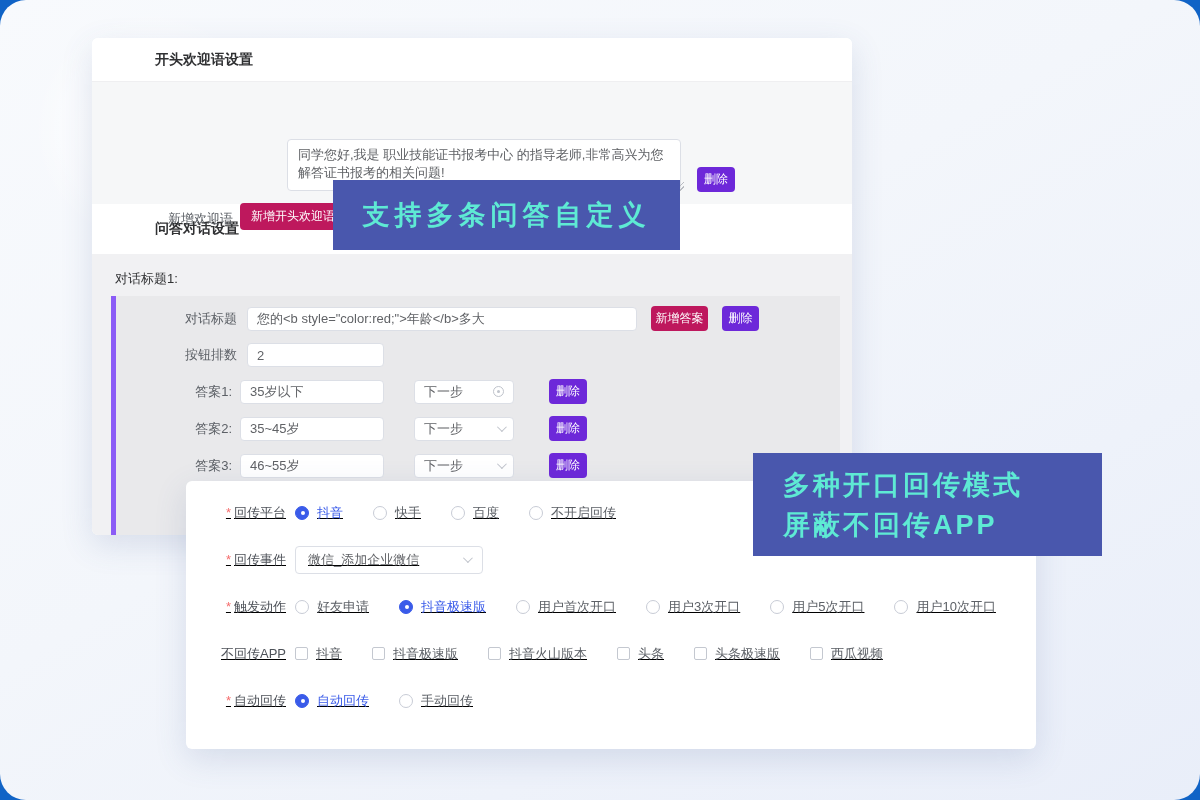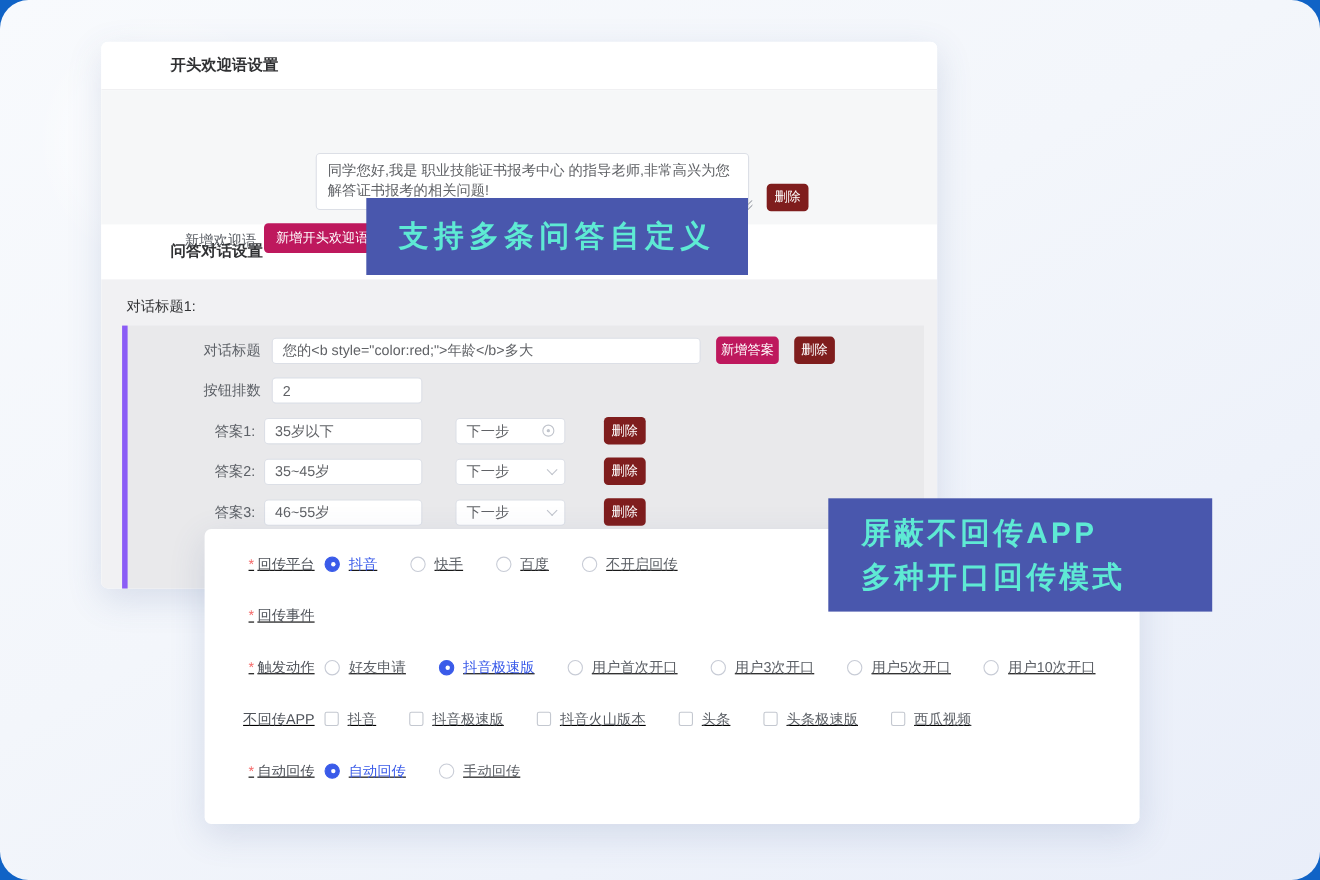--- a/index.html
+++ b/index.html
@@ -45,21 +45,21 @@
     font-family:"Liberation Sans","DejaVu Sans",sans-serif;
   }
   .grip { position:absolute; left:583px; top:100px; width:9px; height:9px;
     background:
       linear-gradient(135deg, transparent 46%, #b9bcc2 46%, #b9bcc2 54%, transparent 54%),
       linear-gradient(135deg, transparent 70%, #b9bcc2 70%, #b9bcc2 78%, transparent 78%);
   }
   .btn { display:inline-flex; align-items:center; justify-content:center;
          border:none; border-radius:4px; font-size:12px; color:#fff; cursor:pointer;
          font-family:"Liberation Sans","DejaVu Sans",sans-serif; }
-  .btn-red  { background:#7f1d1d; }
+  .btn-red  { background:#6d28d9; }
   .btn-blue { background:#be185d; }
   .del-welcome { position:absolute; left:605px; top:85px; width:38px; height:25px; }
   .addw-lbl { left:76px; top:128px; }
   .addw-btn { position:absolute; left:148px; top:121px; height:27px; padding:0 11px; }
 
   
   .panel2 { position:relative; background:#f1f1f3; height:281px; }
   .dlg-group-title { position:absolute; left:23px; top:16px; font-size:13px; color:#303133; }
   .inner-block { position:absolute; left:19px; top:42px; right:12px; bottom:-40px;
                  background:#e9e9eb; border-left:5px solid #8b5cf6; padding-top:10px; }
@@ -200,20 +200,24 @@
           <span class="opt-lbl">百度</span>
         </div>
         <div class="opt">
           <span class="radio"></span>
           <span class="opt-lbl">不开启回传</span>
         </div>
       </div>
 
       <div class="frow">
         <span class="flbl"><span class="req">*</span><span>回传事件</span></span>
+        <div class="event-select">
+          <span>微信_添加企业微信</span>
+          <span class="chev"></span>
+        </div>
       </div>
 
       <div class="frow">
         <span class="flbl"><span class="req">*</span><span>触发动作</span></span>
         <div class="opt">
           <span class="radio"></span>
           <span class="opt-lbl">好友申请</span>
         </div>
         <div class="opt sel">
           <span class="radio"></span>
@@ -275,16 +279,16 @@
           <span class="radio"></span>
           <span class="opt-lbl">手动回传</span>
         </div>
       </div>
 
     </div>
   </div>
 
   <div class="badge badge1">支持多条问答自定义</div>
   <div class="badge badge2">
+    <span>多种开口回传模式</span>
     <span>屏蔽不回传APP</span>
-    <span>多种开口回传模式</span>
   </div>
 </div>
 
 </body></html>

